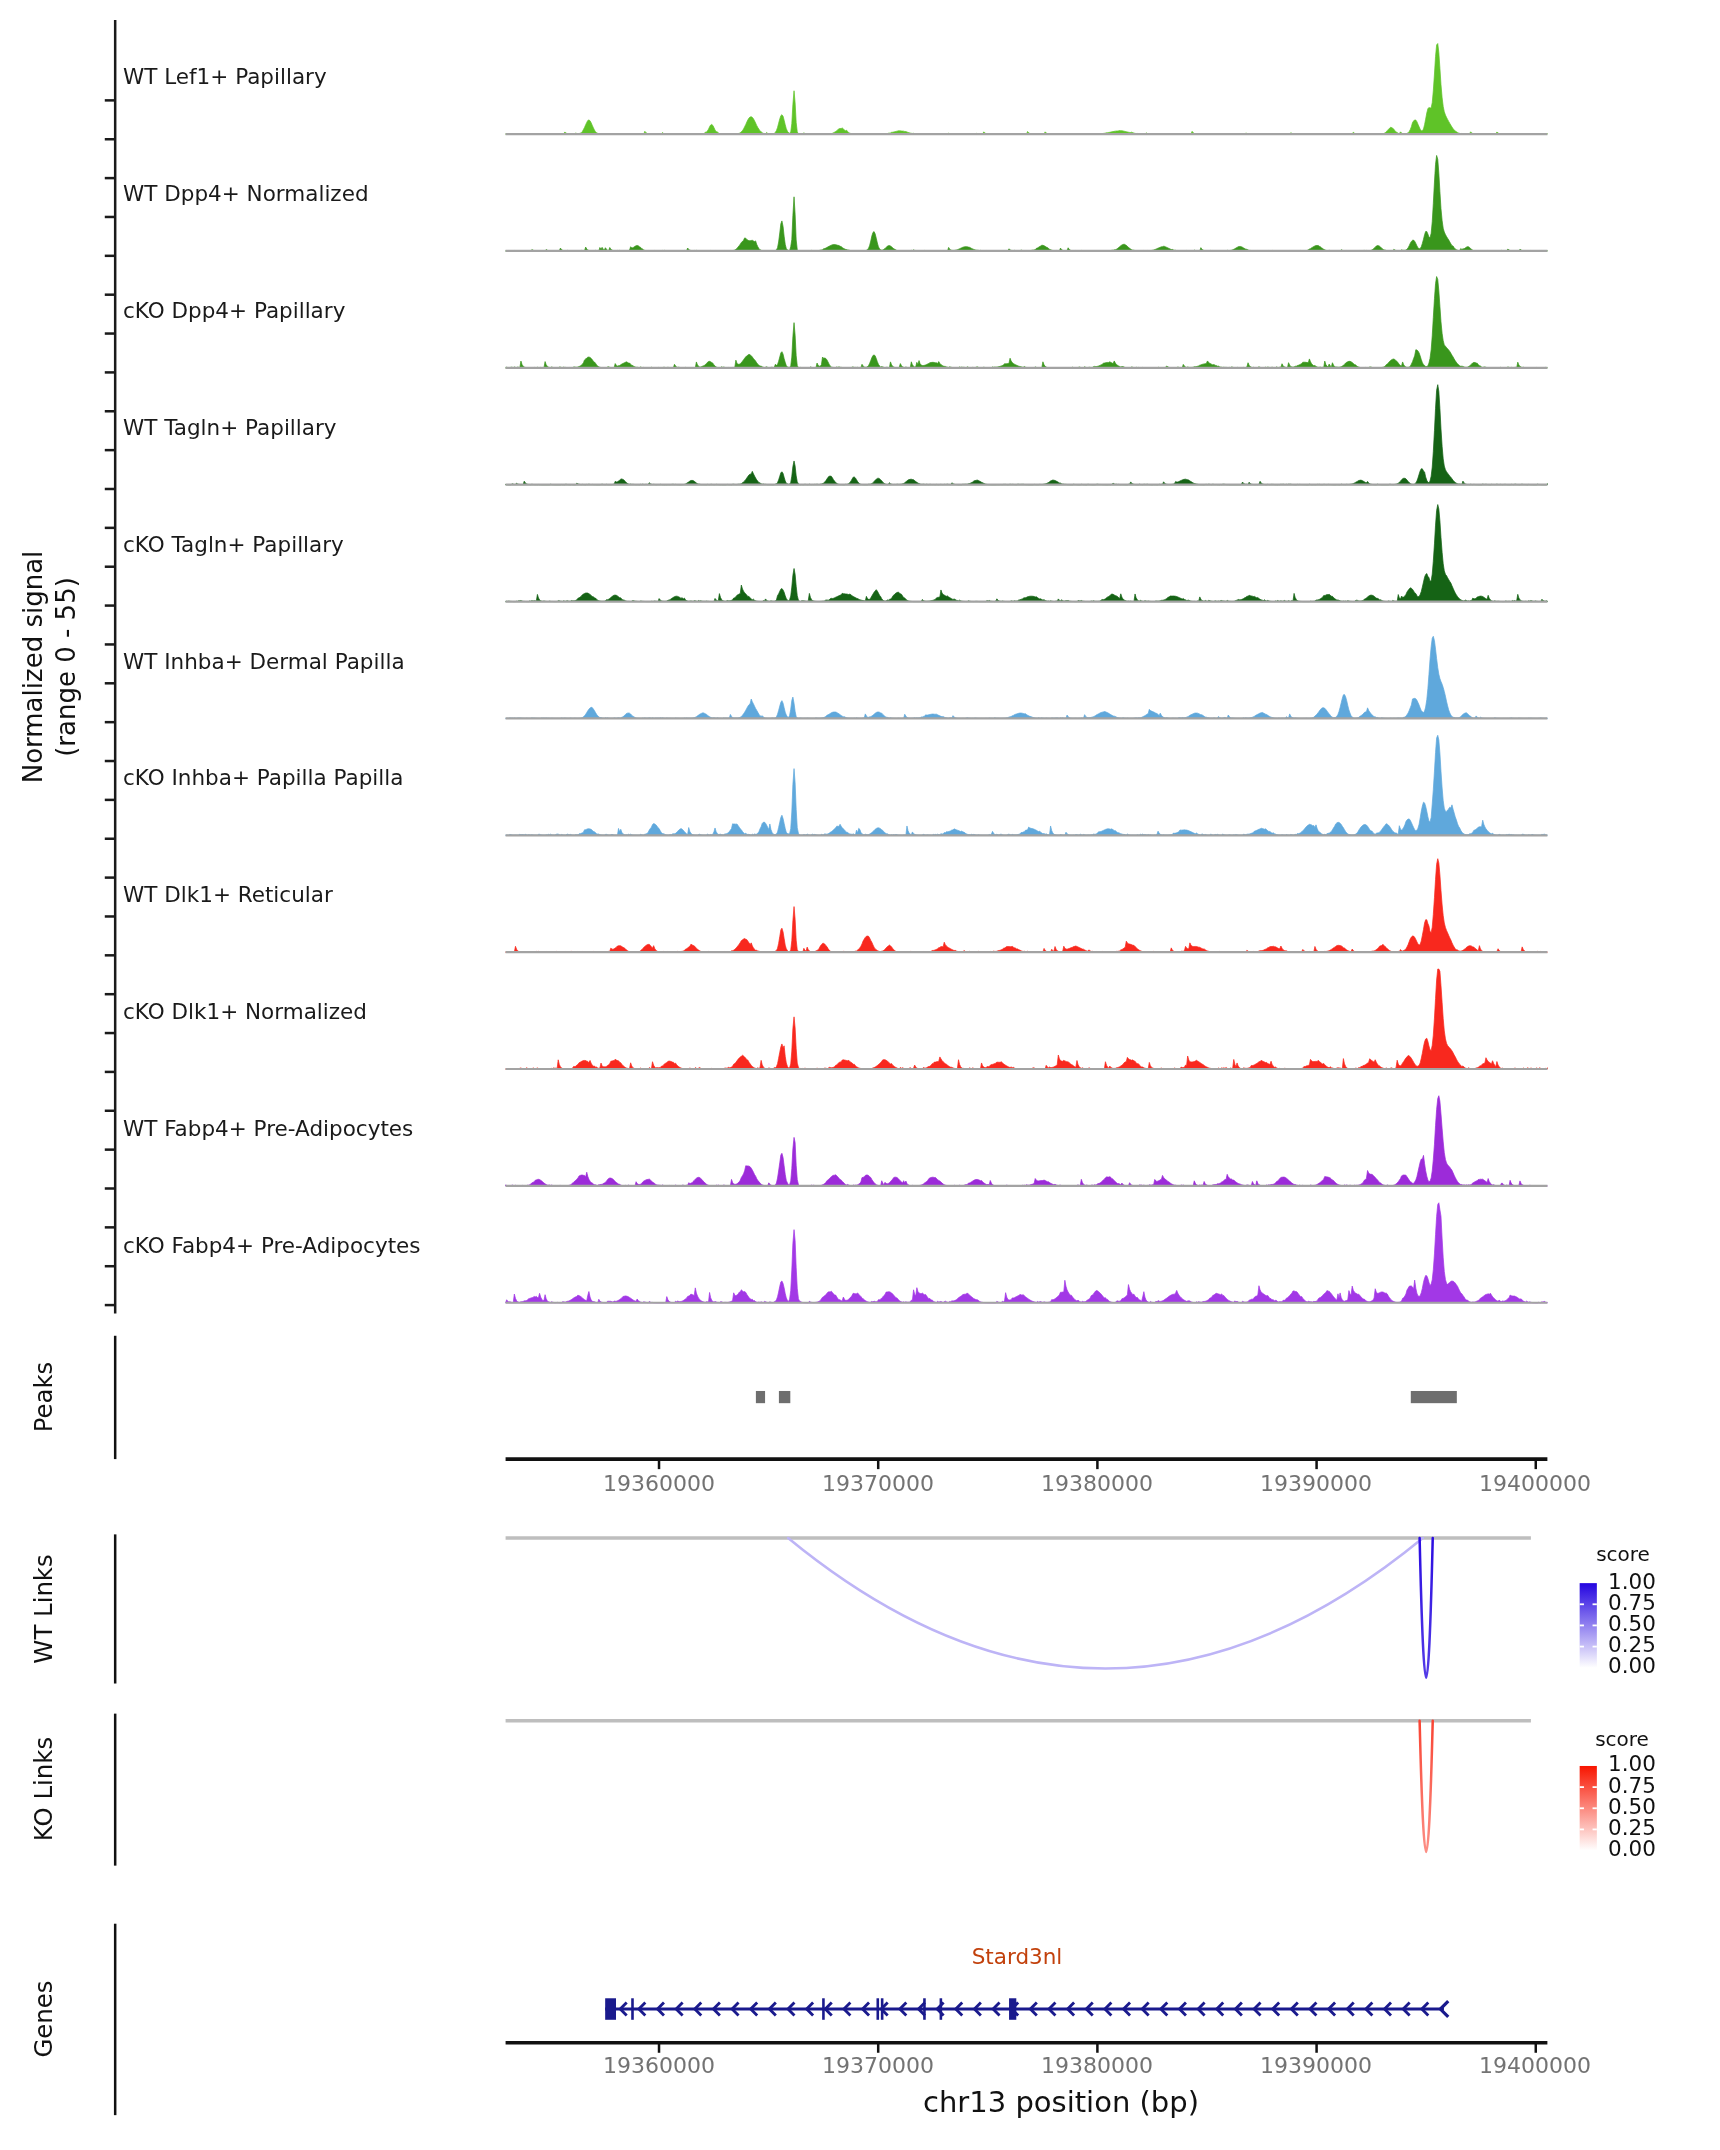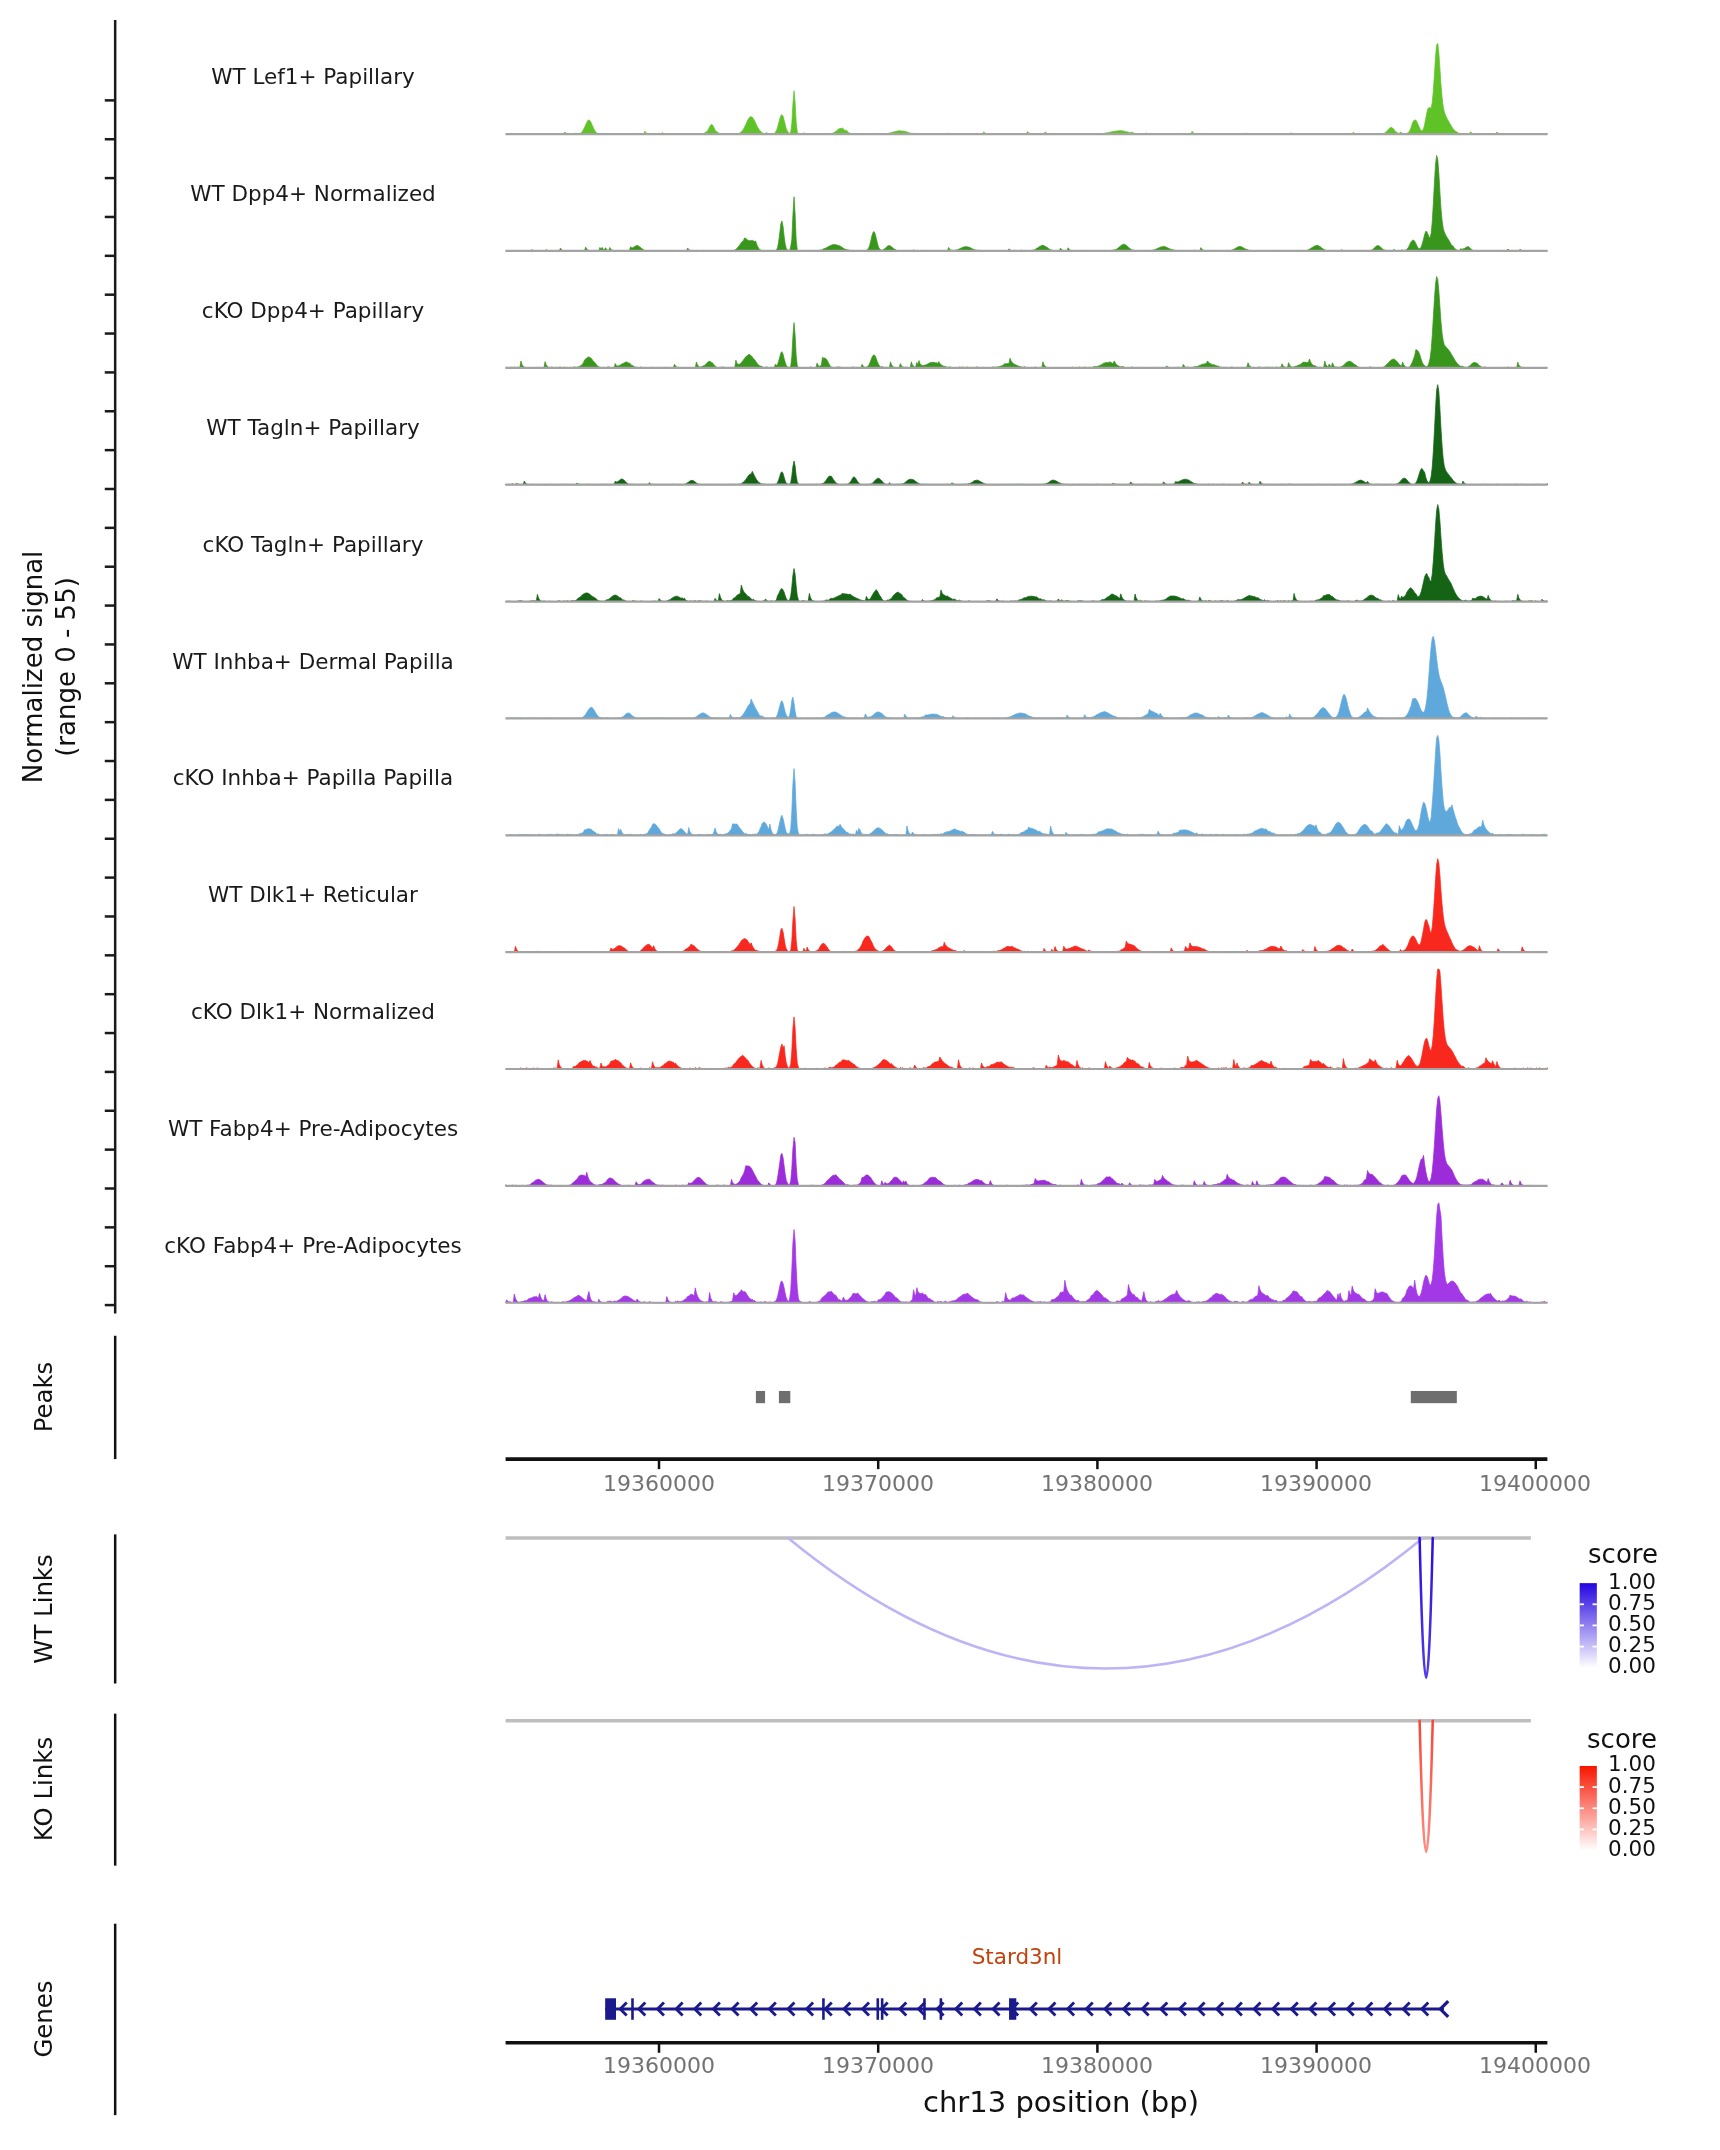--- a/index.html
+++ b/index.html
@@ -3,24 +3,24 @@
 <meta charset="utf-8">
 <style>
   html,body{margin:0;padding:0;background:#ffffff;}
   #fig{position:relative;width:1721px;height:2151px;background:#ffffff;
        font-family:"DejaVu Sans","Liberation Sans",sans-serif;color:#1a1a1a;overflow:hidden;}
   svg{position:absolute;left:0;top:0;}
   .rot{position:absolute;transform:translate(-50%,-50%) rotate(-90deg);white-space:nowrap;}
   .ylab{font-size:26px;color:#111;}
   .seclab{font-size:24.4px;color:#111;}
   .tracklabel{position:absolute;left:123px;width:380px;height:29px;line-height:29px;
-              text-align:center;font-size:21.5px;color:#1a1a1a;}
+              text-align:left;font-size:21.5px;color:#1a1a1a;}
   .ticklabel{position:absolute;width:172px;text-align:center;font-size:22px;color:#737373;}
   .legendval{position:absolute;width:93px;text-align:left;font-size:21.5px;color:#111;}
-  .scoretitle{position:absolute;transform:translate(-50%,-50%);font-size:26px;color:#111;}
+  .scoretitle{position:absolute;transform:translate(-50%,-50%);font-size:20px;color:#111;}
   #xaxis-title{position:absolute;transform:translate(-50%,-50%);font-size:29px;color:#111;}
   #gene-name{position:absolute;transform:translate(-50%,-50%);font-size:21.5px;color:#c2410c;}
 </style>
 </head>
 <body>
 
 <div id="fig">
   <svg id="plot" width="1721" height="2151" viewBox="0 0 2400 3000">
       <defs>
         <linearGradient id="wtV" gradientUnits="userSpaceOnUse" x1="0" y1="2145" x2="0" y2="2340">

